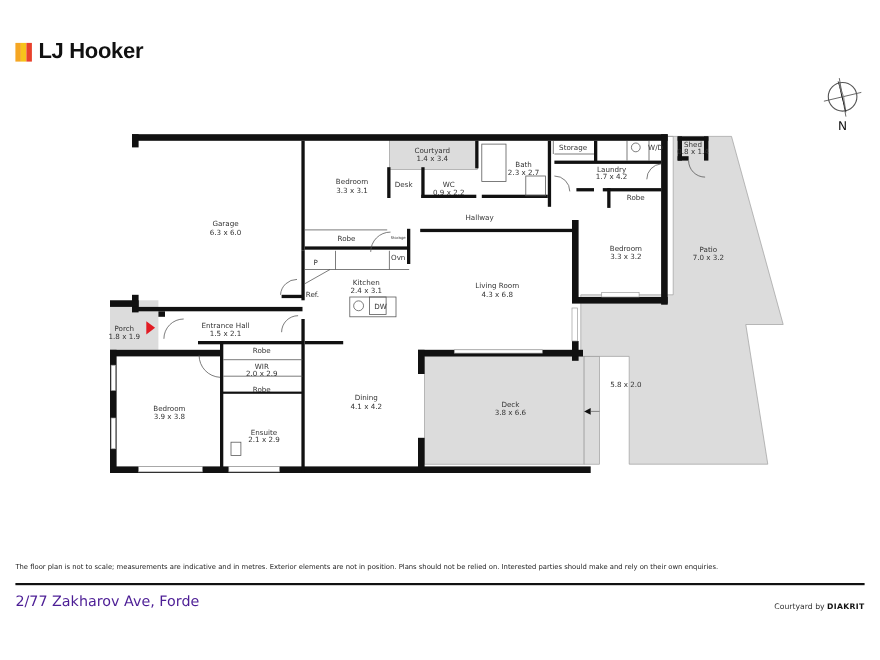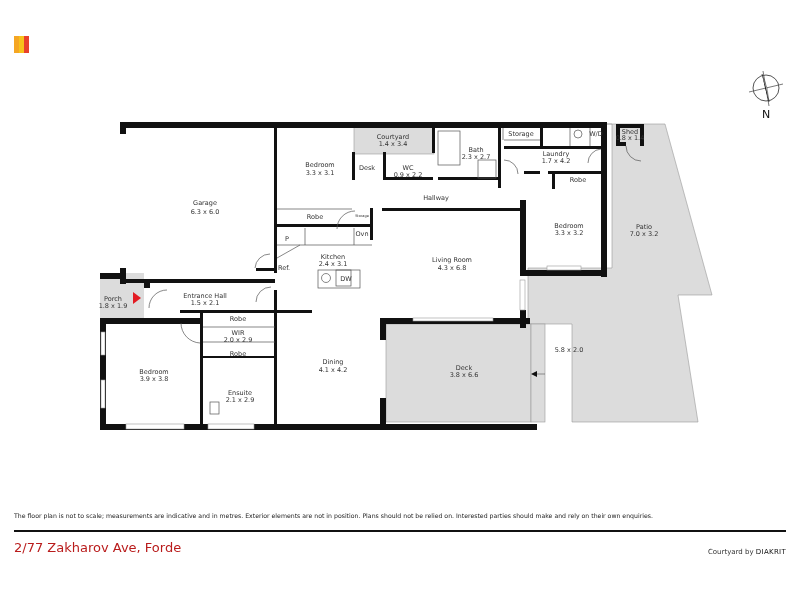--- a/index.html
+++ b/index.html
@@ -6,33 +6,34 @@
   body { width: 800px; height: 600px; position: relative; overflow: hidden; font-family: "DejaVu Sans", sans-serif; }
   .logo { position: absolute; left: 14px; top: 36px; display: flex; align-items: center; }
   .logo-bars { display: flex; height: 17px; margin-right: 6px; }
   .logo-bars span { display: block; width: 5px; height: 17px; }
   .logo-text { font-family: "Liberation Sans", sans-serif; font-size: 20px; font-weight: bold; color: #111; letter-spacing: -0.3px; }
   .compass { position: absolute; left: 746px; top: 66px; width: 40px; height: 56px; }
   .plan { position: absolute; left: 0; top: 0; width: 800px; height: 500px; }
   .room-label { font-family: "DejaVu Sans", sans-serif; font-size: 6.5px; fill: #333; text-anchor: middle; }
   .disclaimer { position: absolute; left: 14px; top: 512px; font-family: "DejaVu Sans", sans-serif; font-size: 6.2px; color: #222; white-space: nowrap; }
   .rule { position: absolute; left: 14px; top: 530px; width: 772px; height: 2px; background: #111; }
-  .address { position: absolute; left: 14px; top: 540px; font-family: "DejaVu Sans", sans-serif; font-size: 13px; color: #b91c1c; }
+  .address { position: absolute; left: 14px; top: 540px; font-family: "DejaVu Sans", sans-serif; font-size: 13px; color: #4c1d95; }
   .produced { position: absolute; right: 14px; top: 548px; font-family: "DejaVu Sans", sans-serif; font-size: 7px; color: #333; }
-  .produced b { font-weight: normal; color: #111; letter-spacing: 0.3px; }
+  .produced b { font-weight: bold; color: #111; letter-spacing: 0.3px; }
 </style>
 </head>
 <body>
 
 <div class="logo">
   <div class="logo-bars">
     <span style="background:#f5a623"></span>
       <span style="background:#f7c21b"></span>
       <span style="background:#e8412c"></span>
   </div>
+  <span class="logo-text">LJ Hooker</span>
 </div>
 
 <svg class="compass" viewBox="0 0 40 56">
   <circle cx="20" cy="22" r="13" fill="none" stroke="#555" stroke-width="1"></circle>
   <line x1="3" y1="26" x2="37" y2="18" stroke="#555" stroke-width="0.8"></line>
   <line x1="17" y1="5" x2="23" y2="40" stroke="#555" stroke-width="0.8"></line>
   <polygon points="16,8 20,22 23,36 19,22" fill="#111"></polygon>
   <polygon points="16,8 20,22 23,36 21,22" fill="#fff" stroke="#111" stroke-width="0.4"></polygon>
   <text x="20" y="52" text-anchor="middle" font-family="DejaVu Sans, sans-serif" font-size="11" fill="#111">N</text>
 </svg>

